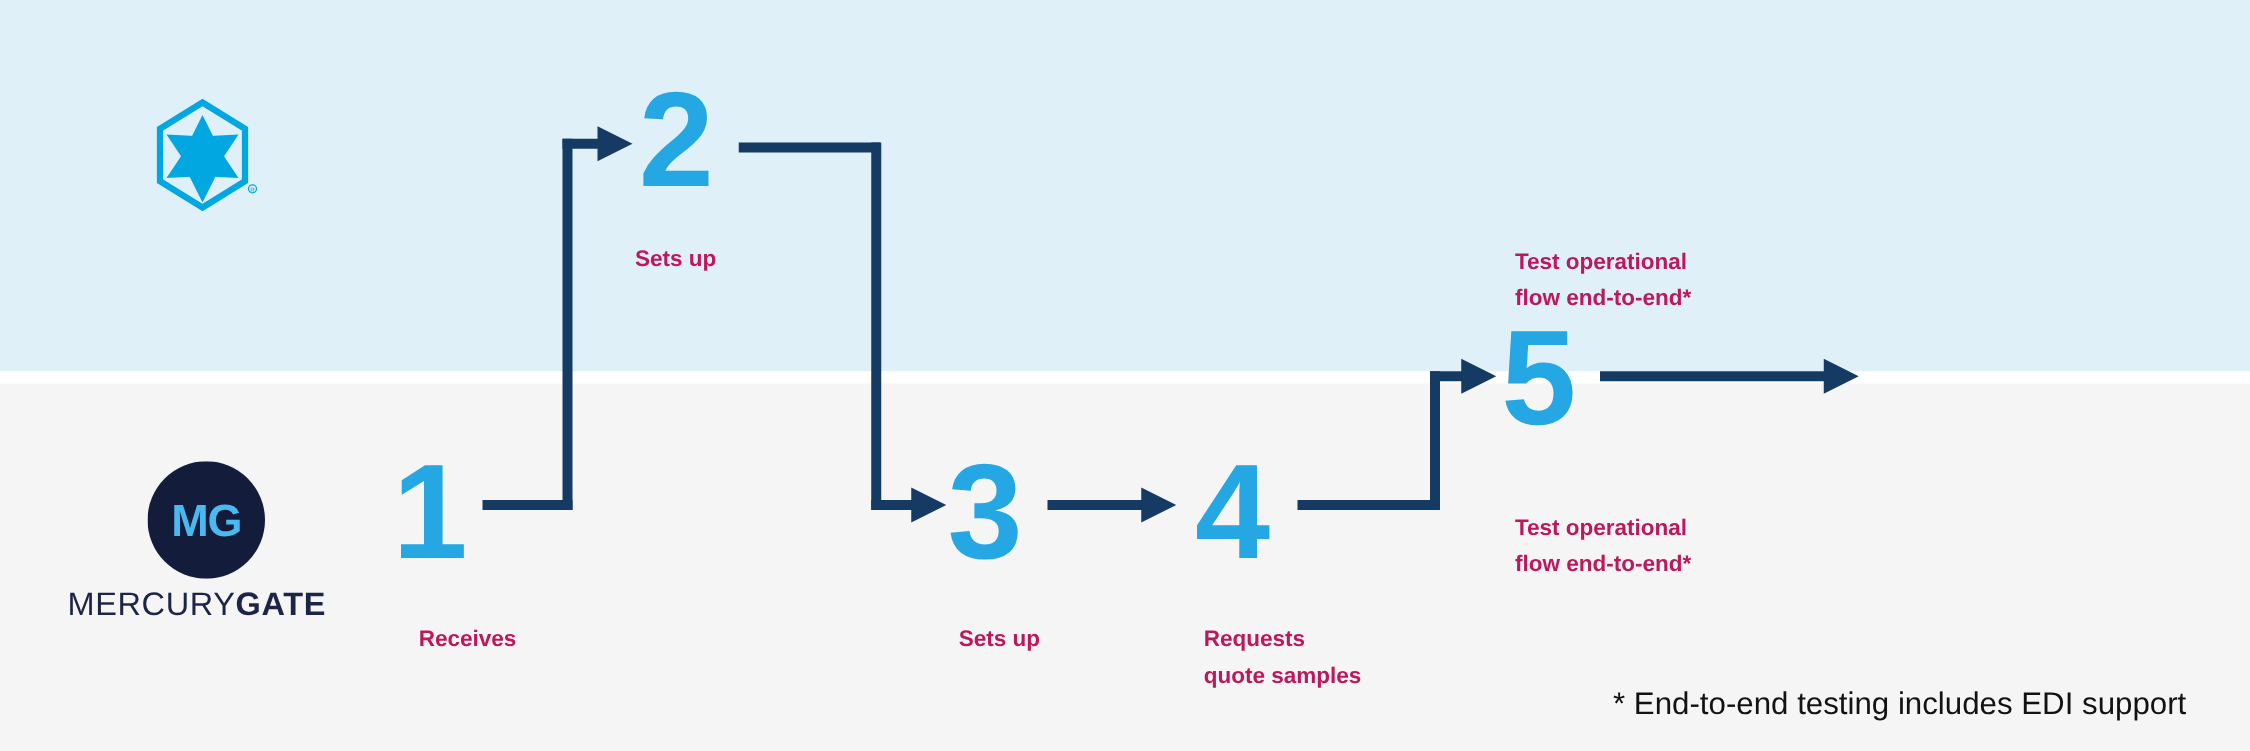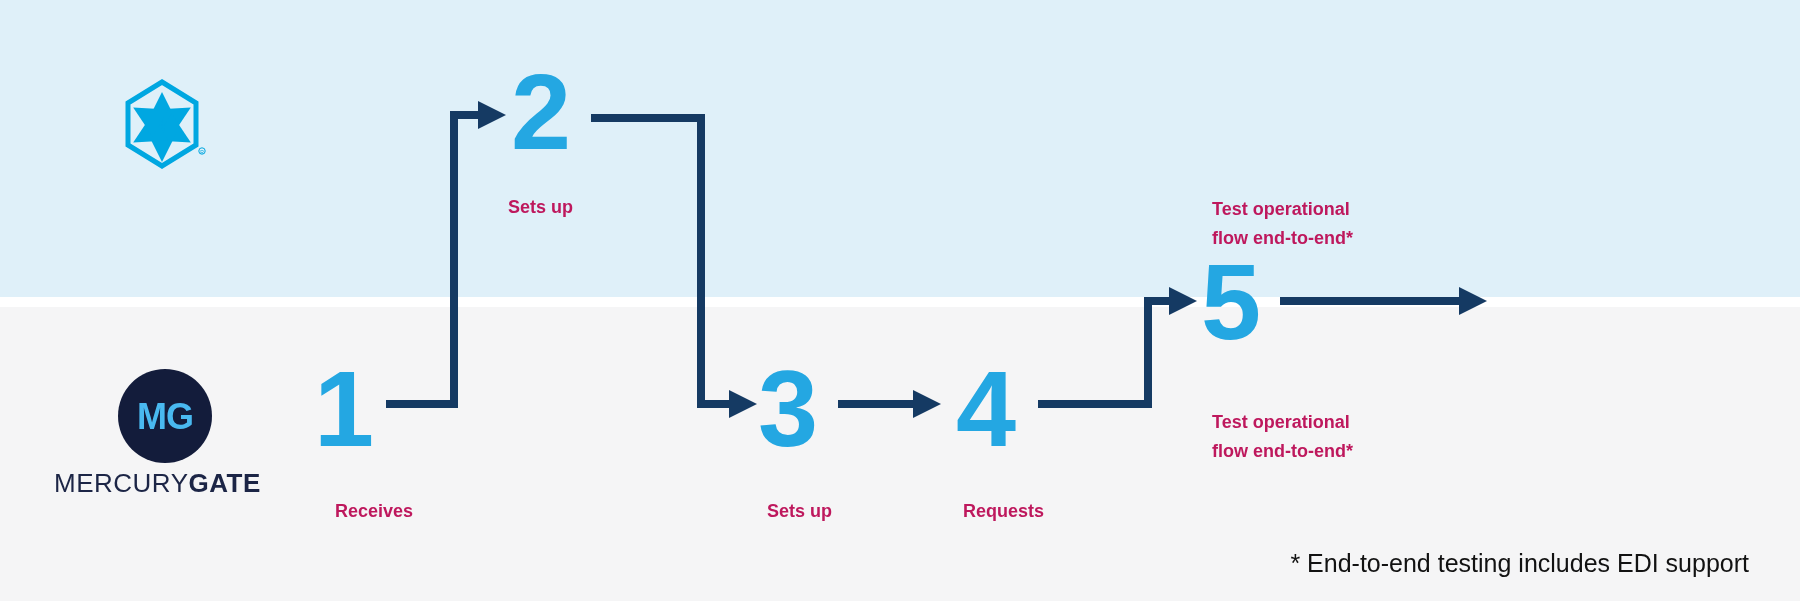--- a/index.html
+++ b/index.html
@@ -114,20 +114,21 @@
     <span>Receives</span>
   </div>
   <div class="label" style="left:508px; top:162px;">
     <span>Sets up</span>
   </div>
   <div class="label" style="left:767px; top:466px;">
     <span>Sets up</span>
   </div>
   <div class="label" style="left:963px; top:466px;">
     <span>Requests</span>
+    <span>quote samples</span>
   </div>
   <div class="label" style="left:1212px; top:164px;">
     <span>Test operational</span>
     <span>flow end-to-end*</span>
   </div>
   <div class="label" style="left:1212px; top:377px;">
     <span>Test operational</span>
     <span>flow end-to-end*</span>
   </div>
 

